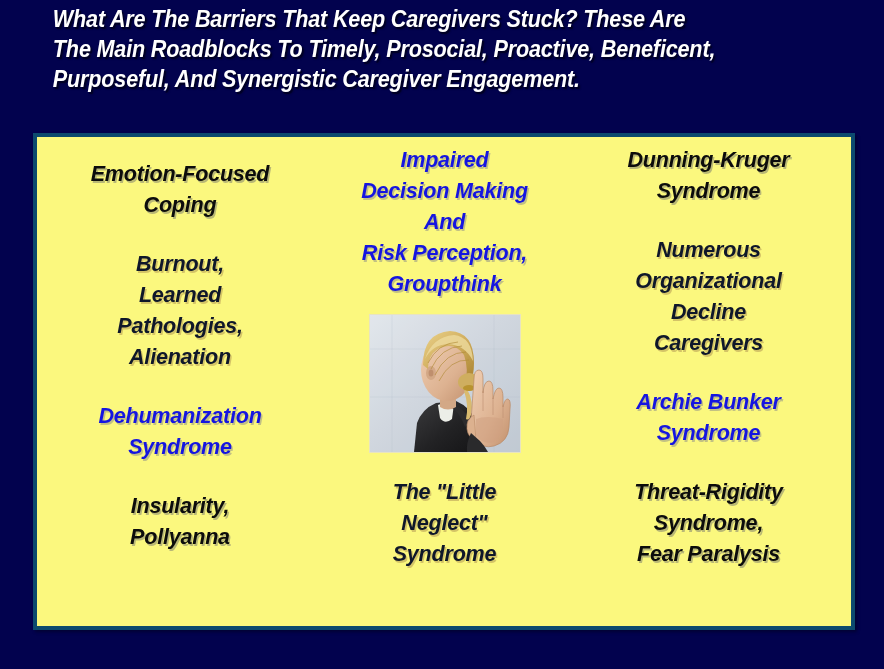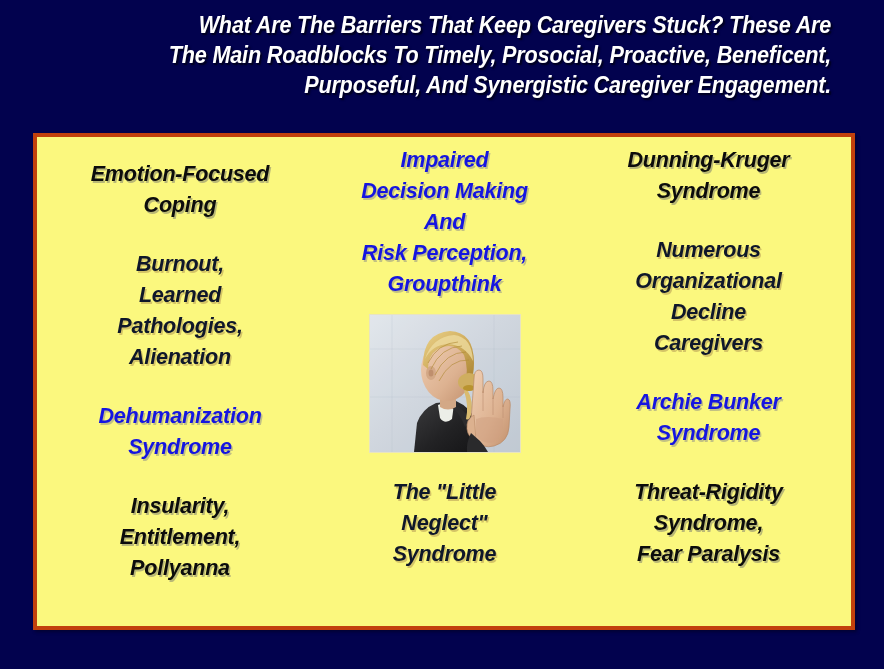--- a/index.html
+++ b/index.html
@@ -20,23 +20,23 @@
     width: 884px;
     height: 669px;
     background: #02024e;
     box-sizing: border-box;
   }
 
   
   .title-block {
     position: absolute;
     left: 0;
-    top: 10px;
+    top: 4px;
     width: 884px;
-    text-align: right;
+    text-align: left;
     padding: 0 28px;
     box-sizing: border-box;
   }
   .title-line {
     color: #ffffff;
     font-family: "Liberation Sans", "DejaVu Sans", sans-serif;
     font-weight: bold;
     font-style: italic;
     font-size: 23px;
     line-height: 30px;
@@ -48,21 +48,21 @@
   }
 
   
   .panel {
     position: absolute;
     left: 33px;
     top: 133px;
     width: 822px;
     height: 497px;
     background: #fbf87e;
-    border: 4px solid #c2410c;
+    border: 4px solid #0c4a6e;
     box-sizing: border-box;
     box-shadow: 2px 2px 3px rgba(0,0,0,0.35);
   }
   .panel-inner {
     position: relative;
     width: 100%;
     height: 100%;
   }
 
   .col {
@@ -138,21 +138,20 @@
 
         <div class="blk sz c-blue">
           <div>Dehumanization</div>
           <div>Syndrome</div>
         </div>
 
         <div class="gap-lg"></div>
 
         <div class="blk sz c-black">
           <div>Insularity,</div>
-          <div>Entitlement,</div>
           <div>Pollyanna</div>
         </div>
       </div>
 
       <div class="col col-mid">
 
         <div class="blk sz c-blue">
           <div>Impaired</div>
           <div>Decision Making</div>
           <div>And</div>

